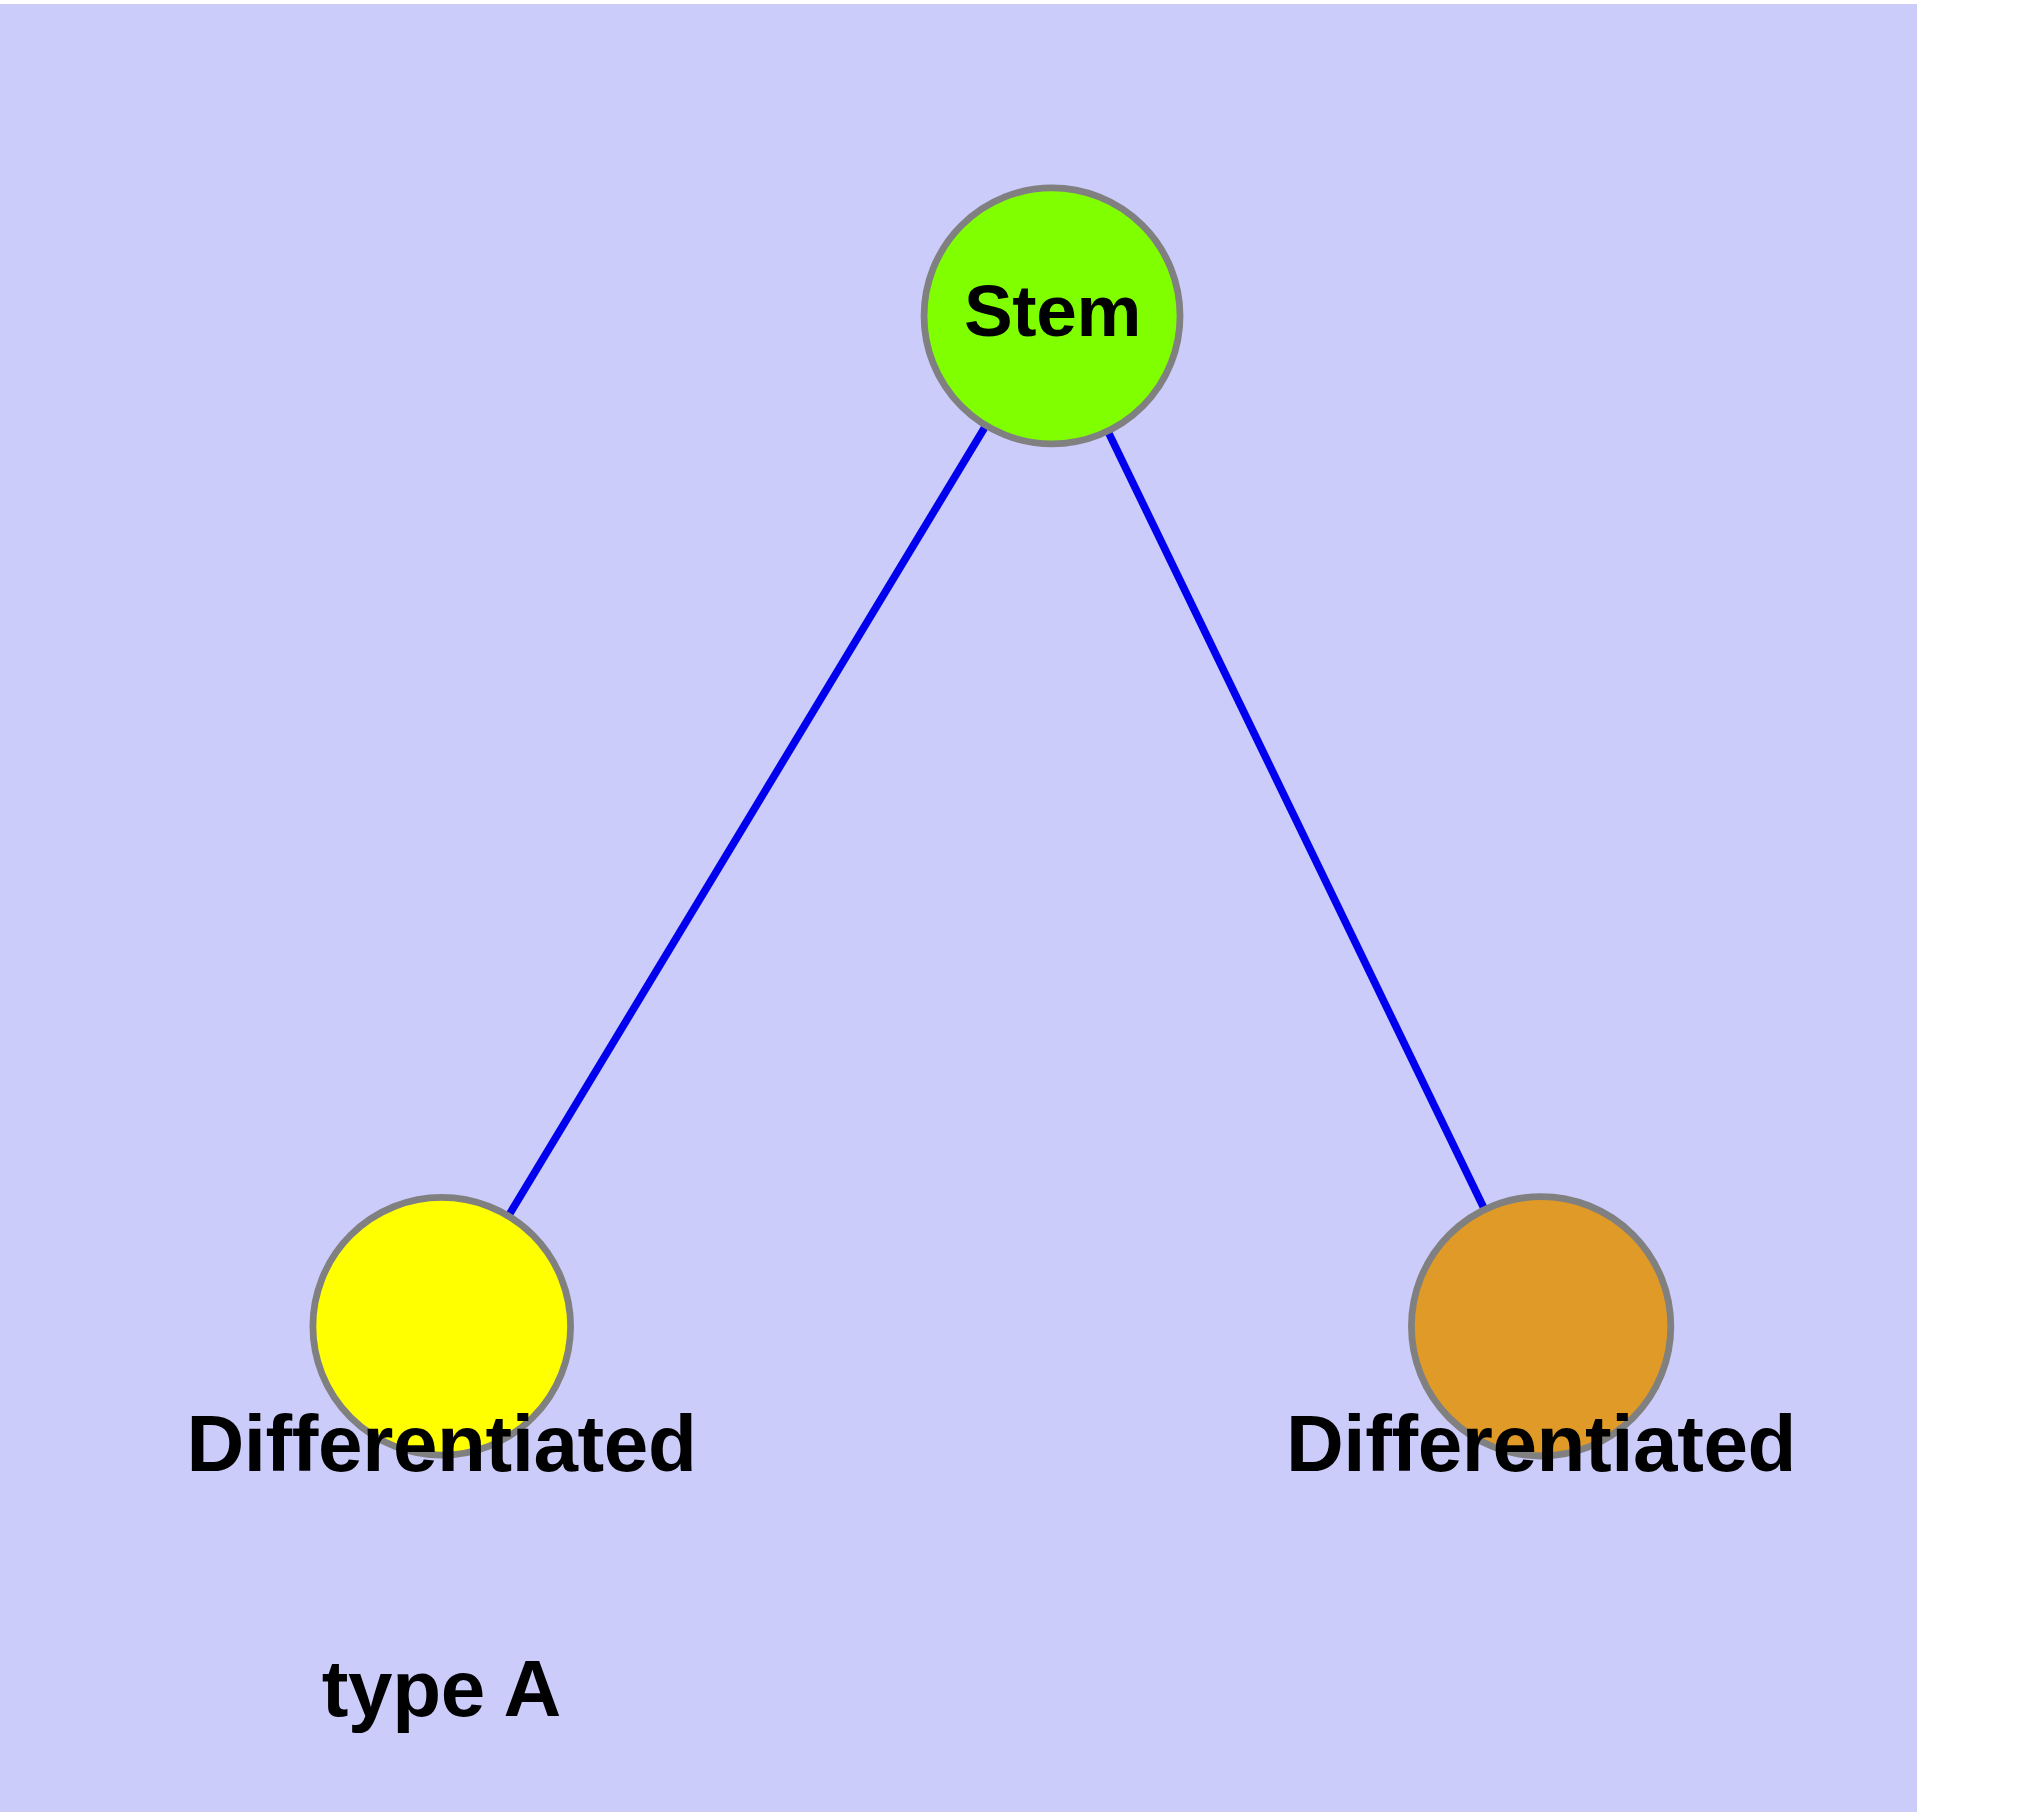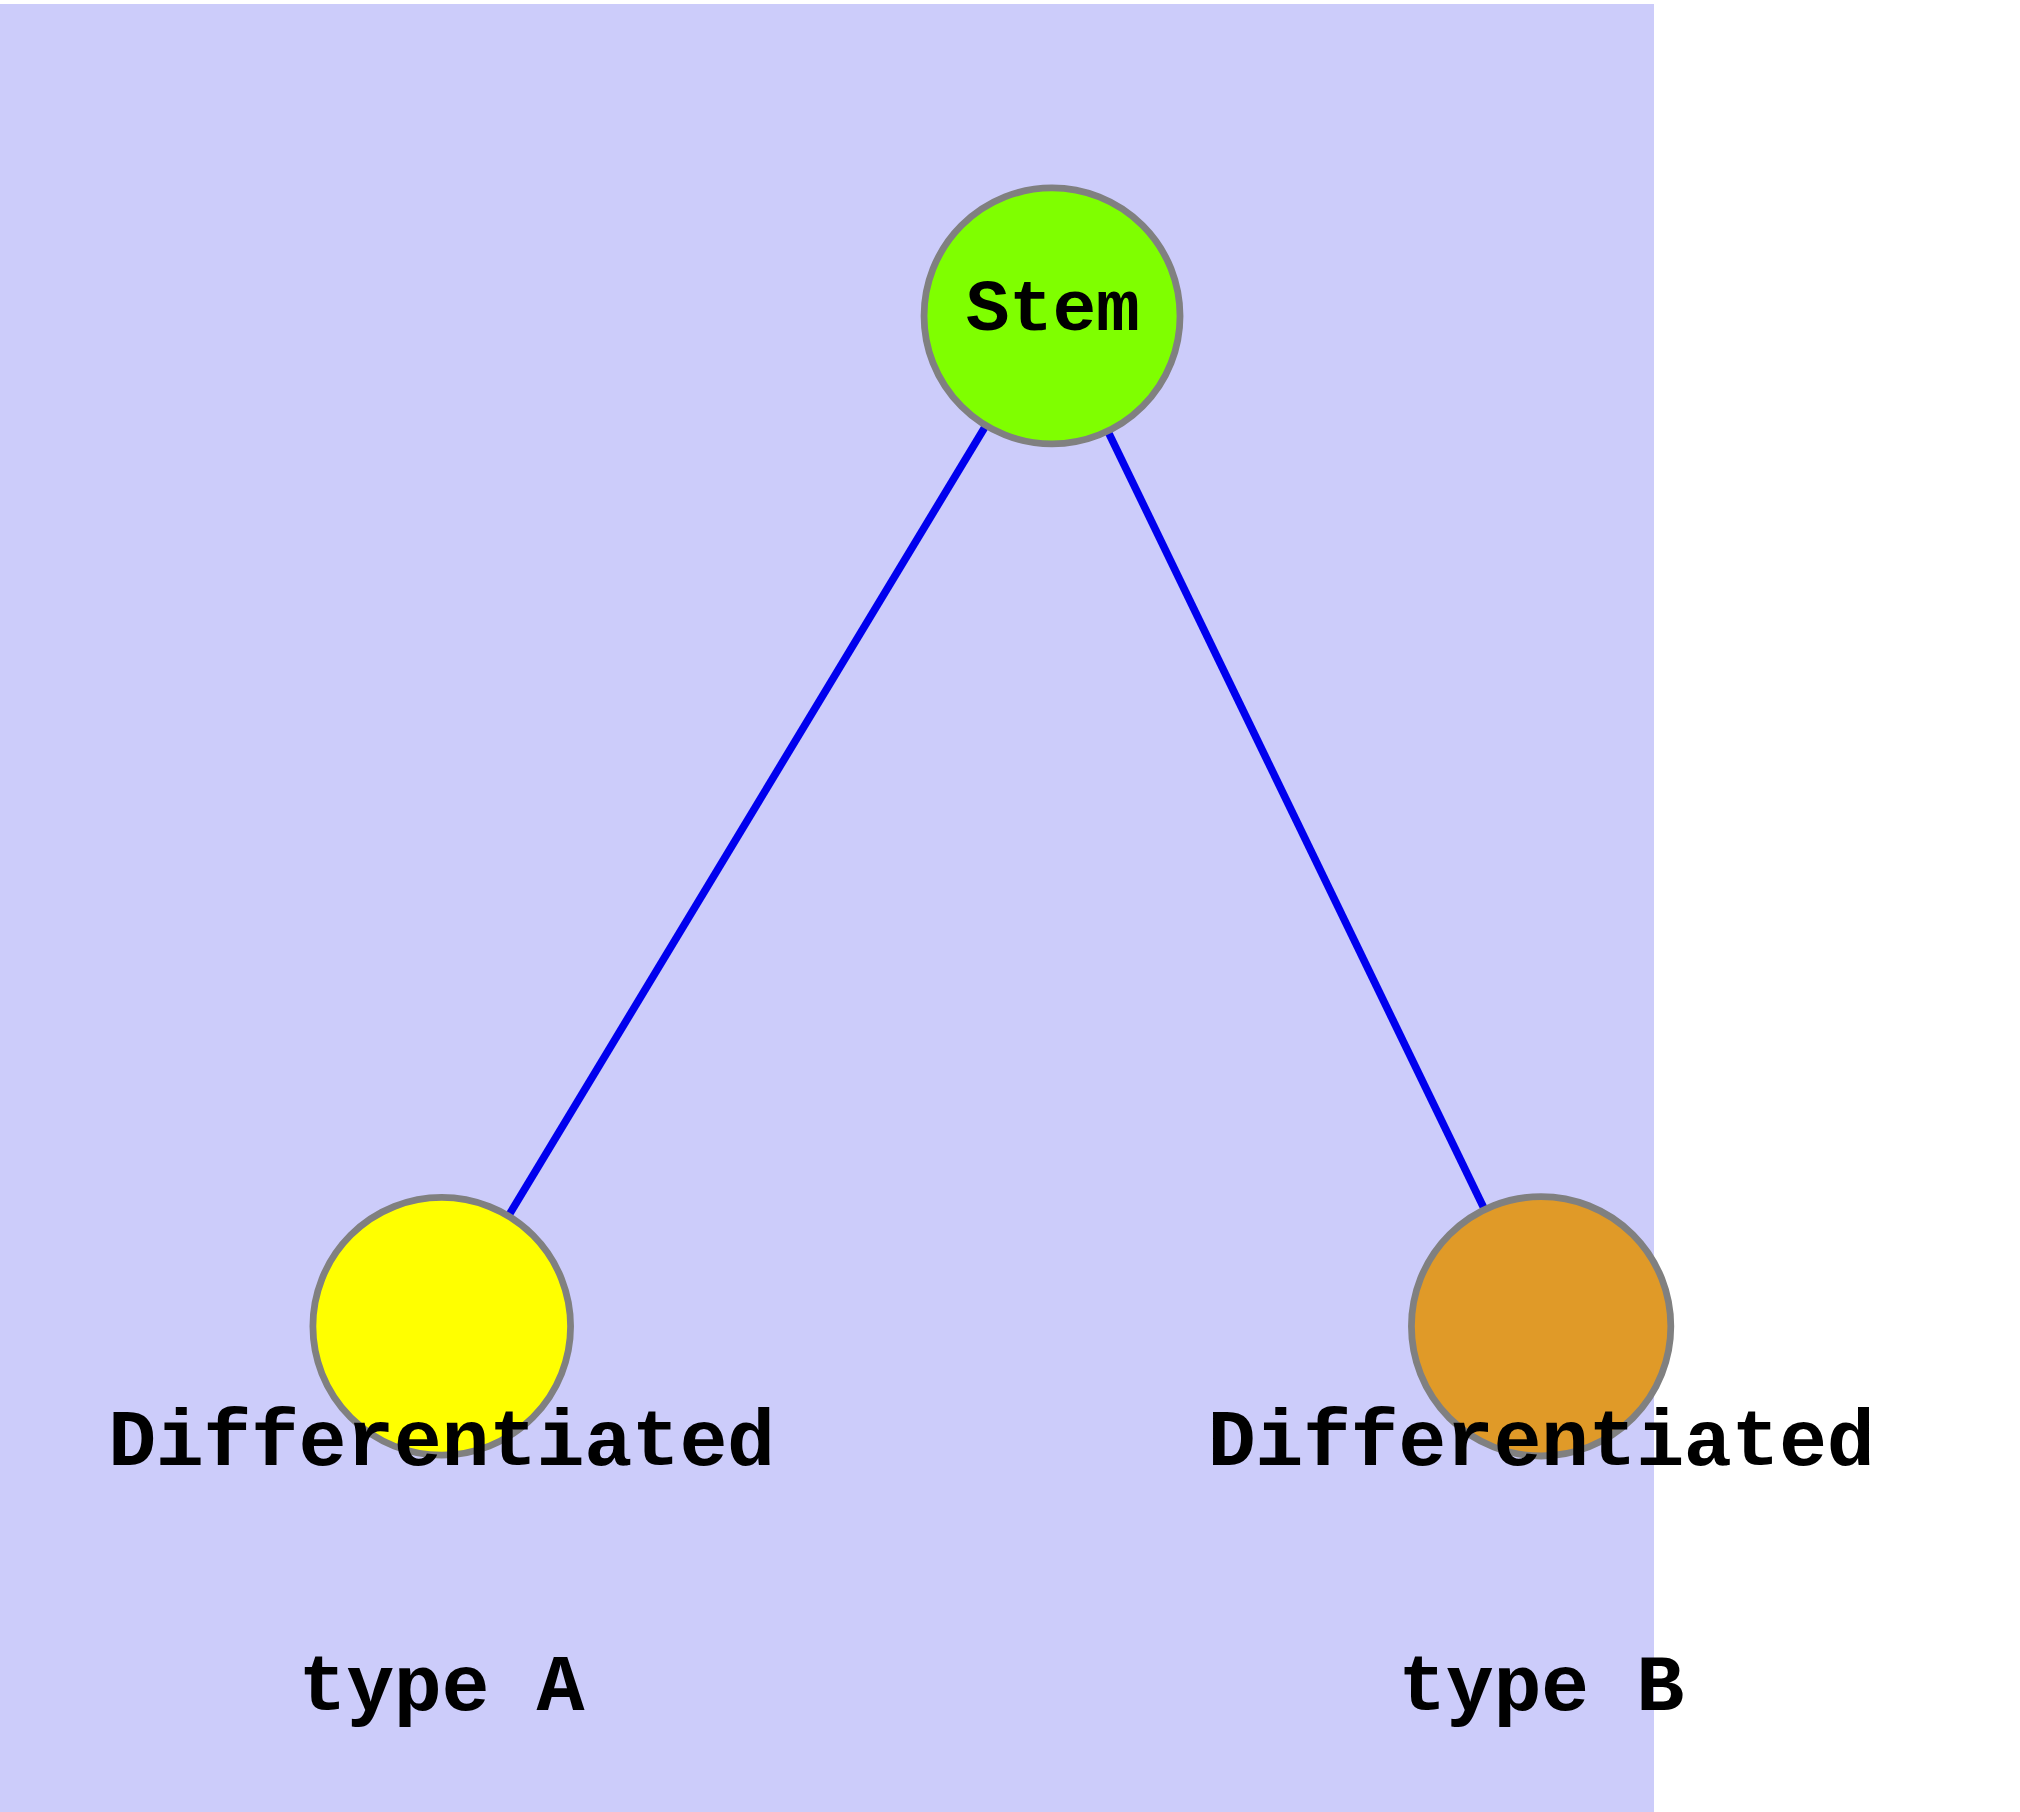--- a/index.html
+++ b/index.html
@@ -13,24 +13,23 @@
     width: 2021px;
     height: 1812px;
     background: #ffffff;
     overflow: hidden;
     font-family: "Liberation Sans", "DejaVu Sans", sans-serif;
   }
   #plot-area {
     position: absolute;
     left: 0;
     top: 4.2px;
-    width: 1654px;
+    width: 1917px;
     height: 1808px;
     background: #ccccfa;
-    font-family: Liberation Mono, monospace;
   }
   #graph-svg {
     position: absolute;
     left: 0;
     top: 0;
     width: 2021px;
     height: 1808px;
     display: block;
   }
   .edge-line {
@@ -78,18 +77,17 @@
 
     <div class="node-label" id="label-stem" style="left: 798px; top: 270px; width: 509px; font-size: 73px;">Stem</div>
 
     <div class="node-label" id="label-type-a" style="left: -24.6px; top: 1236px; width: 932px; font-size: 80px;">
       <div>Differentiated</div>
       <div>type A</div>
     </div>
 
     <div class="node-label" id="label-type-b" style="left: 1075px; top: 1236px; width: 932px; font-size: 80px;">
       <div>Differentiated</div>
-      <div>type B</div>
     </div>
 
   </div>
 </div>
 
 
 </body></html>

